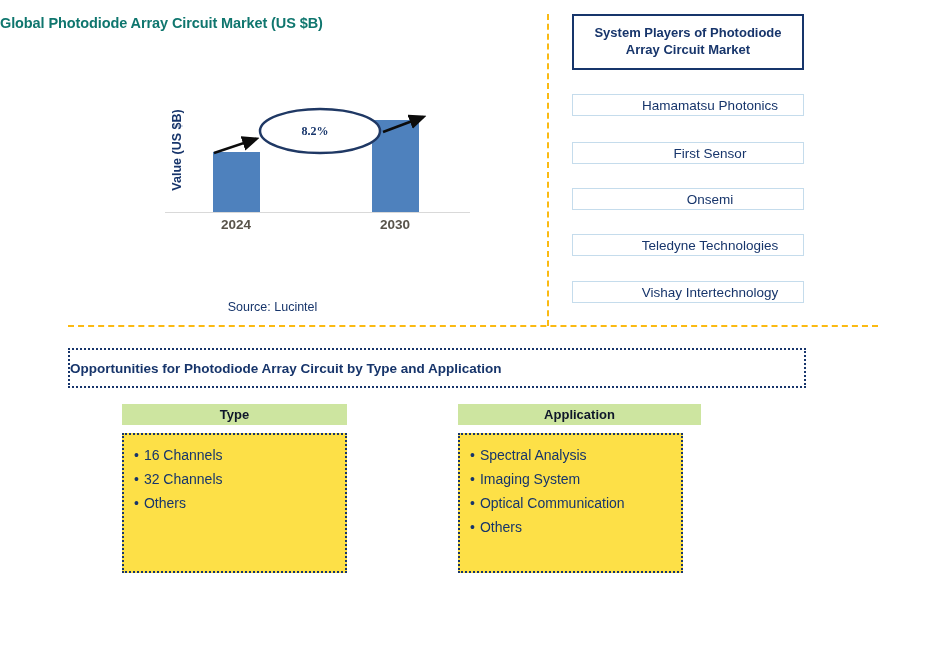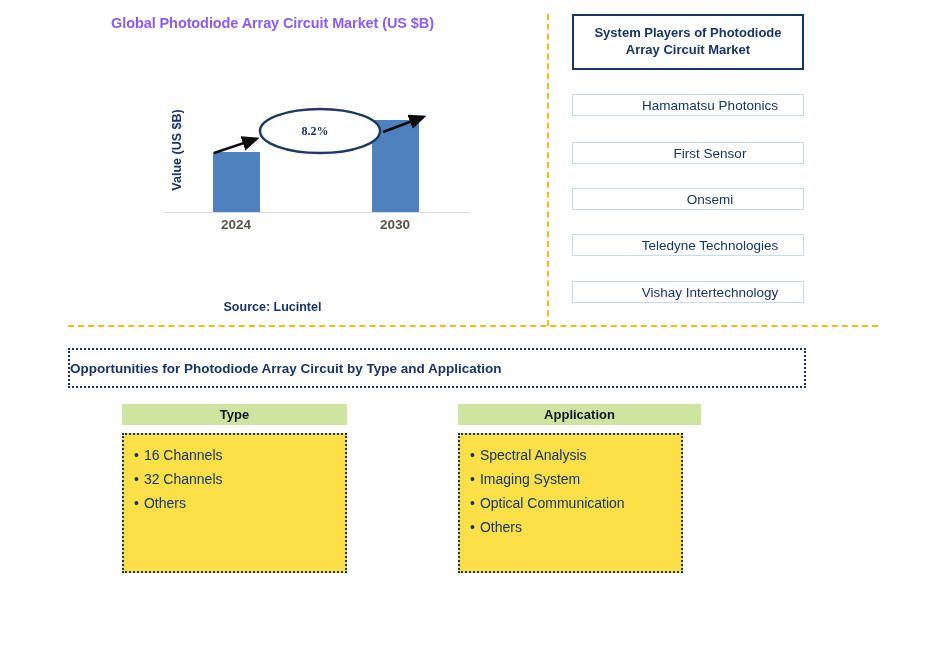--- a/index.html
+++ b/index.html
@@ -15,24 +15,23 @@
     overflow: hidden;
     color: #1F3864;
   }
 
   
   .abs { position: absolute; }
 
   
   #chart-title {
     left: 0px; top: 15px; width: 545px;
-    text-align: center;
     font-size: 14.5px;
     font-weight: bold;
-    color: #8b5cf6;
+    color: #0f766e;
     letter-spacing: -0.1px;
   }
 
   #chart-area { left: 150px; top: 95px; width: 340px; height: 140px; }
 
   #y-axis-label {
     left: -28px; top: 48px;
     width: 110px;
     text-align: center;
     transform: rotate(-90deg);
@@ -71,21 +70,21 @@
     font-size: 12px;
     font-weight: bold;
     color: #17356B;
     font-family: "Liberation Serif", serif;
   }
 
   #source-note {
     left: 0px; top: 300px; width: 545px;
     text-align: center;
     font-size: 12.5px;
-    font-weight: bold;
+    font-weight: normal;
     color: #17356B;
   }
 
   
   #divider-vertical {
     left: 547px; top: 14px;
     width: 0px; height: 312px;
     border-left: 2px dashed #FBBA12;
   }
   #divider-horizontal {

